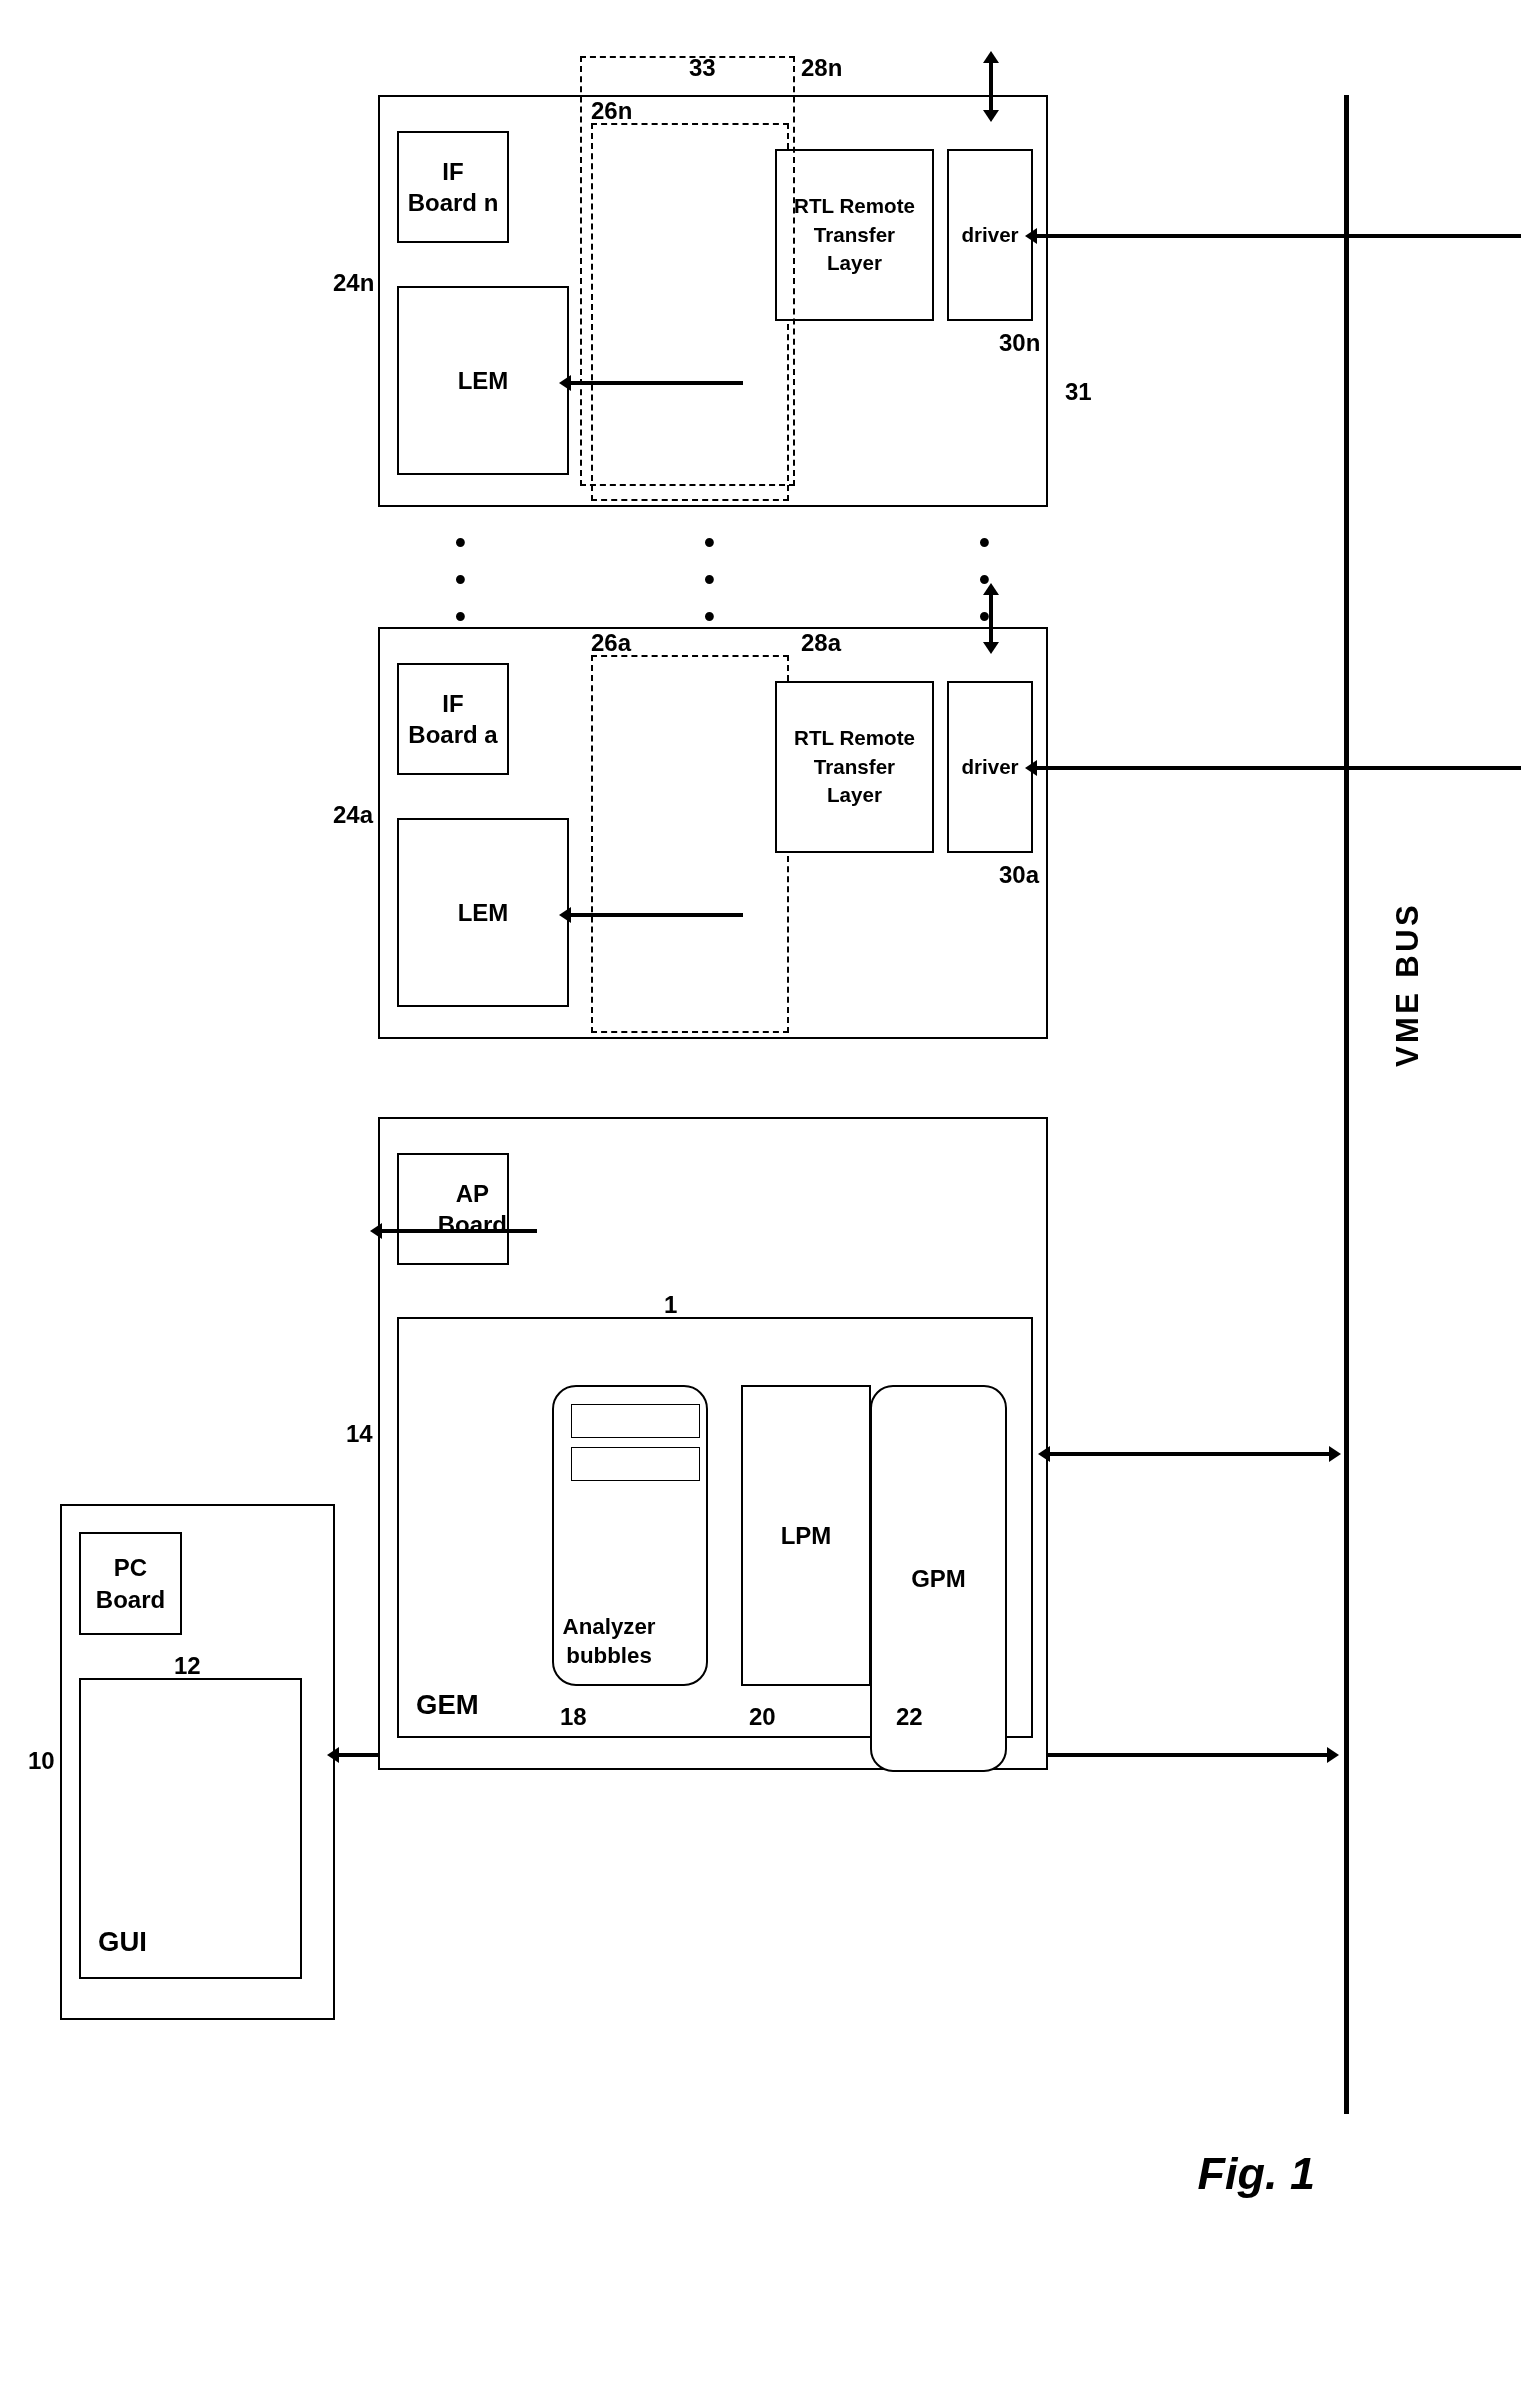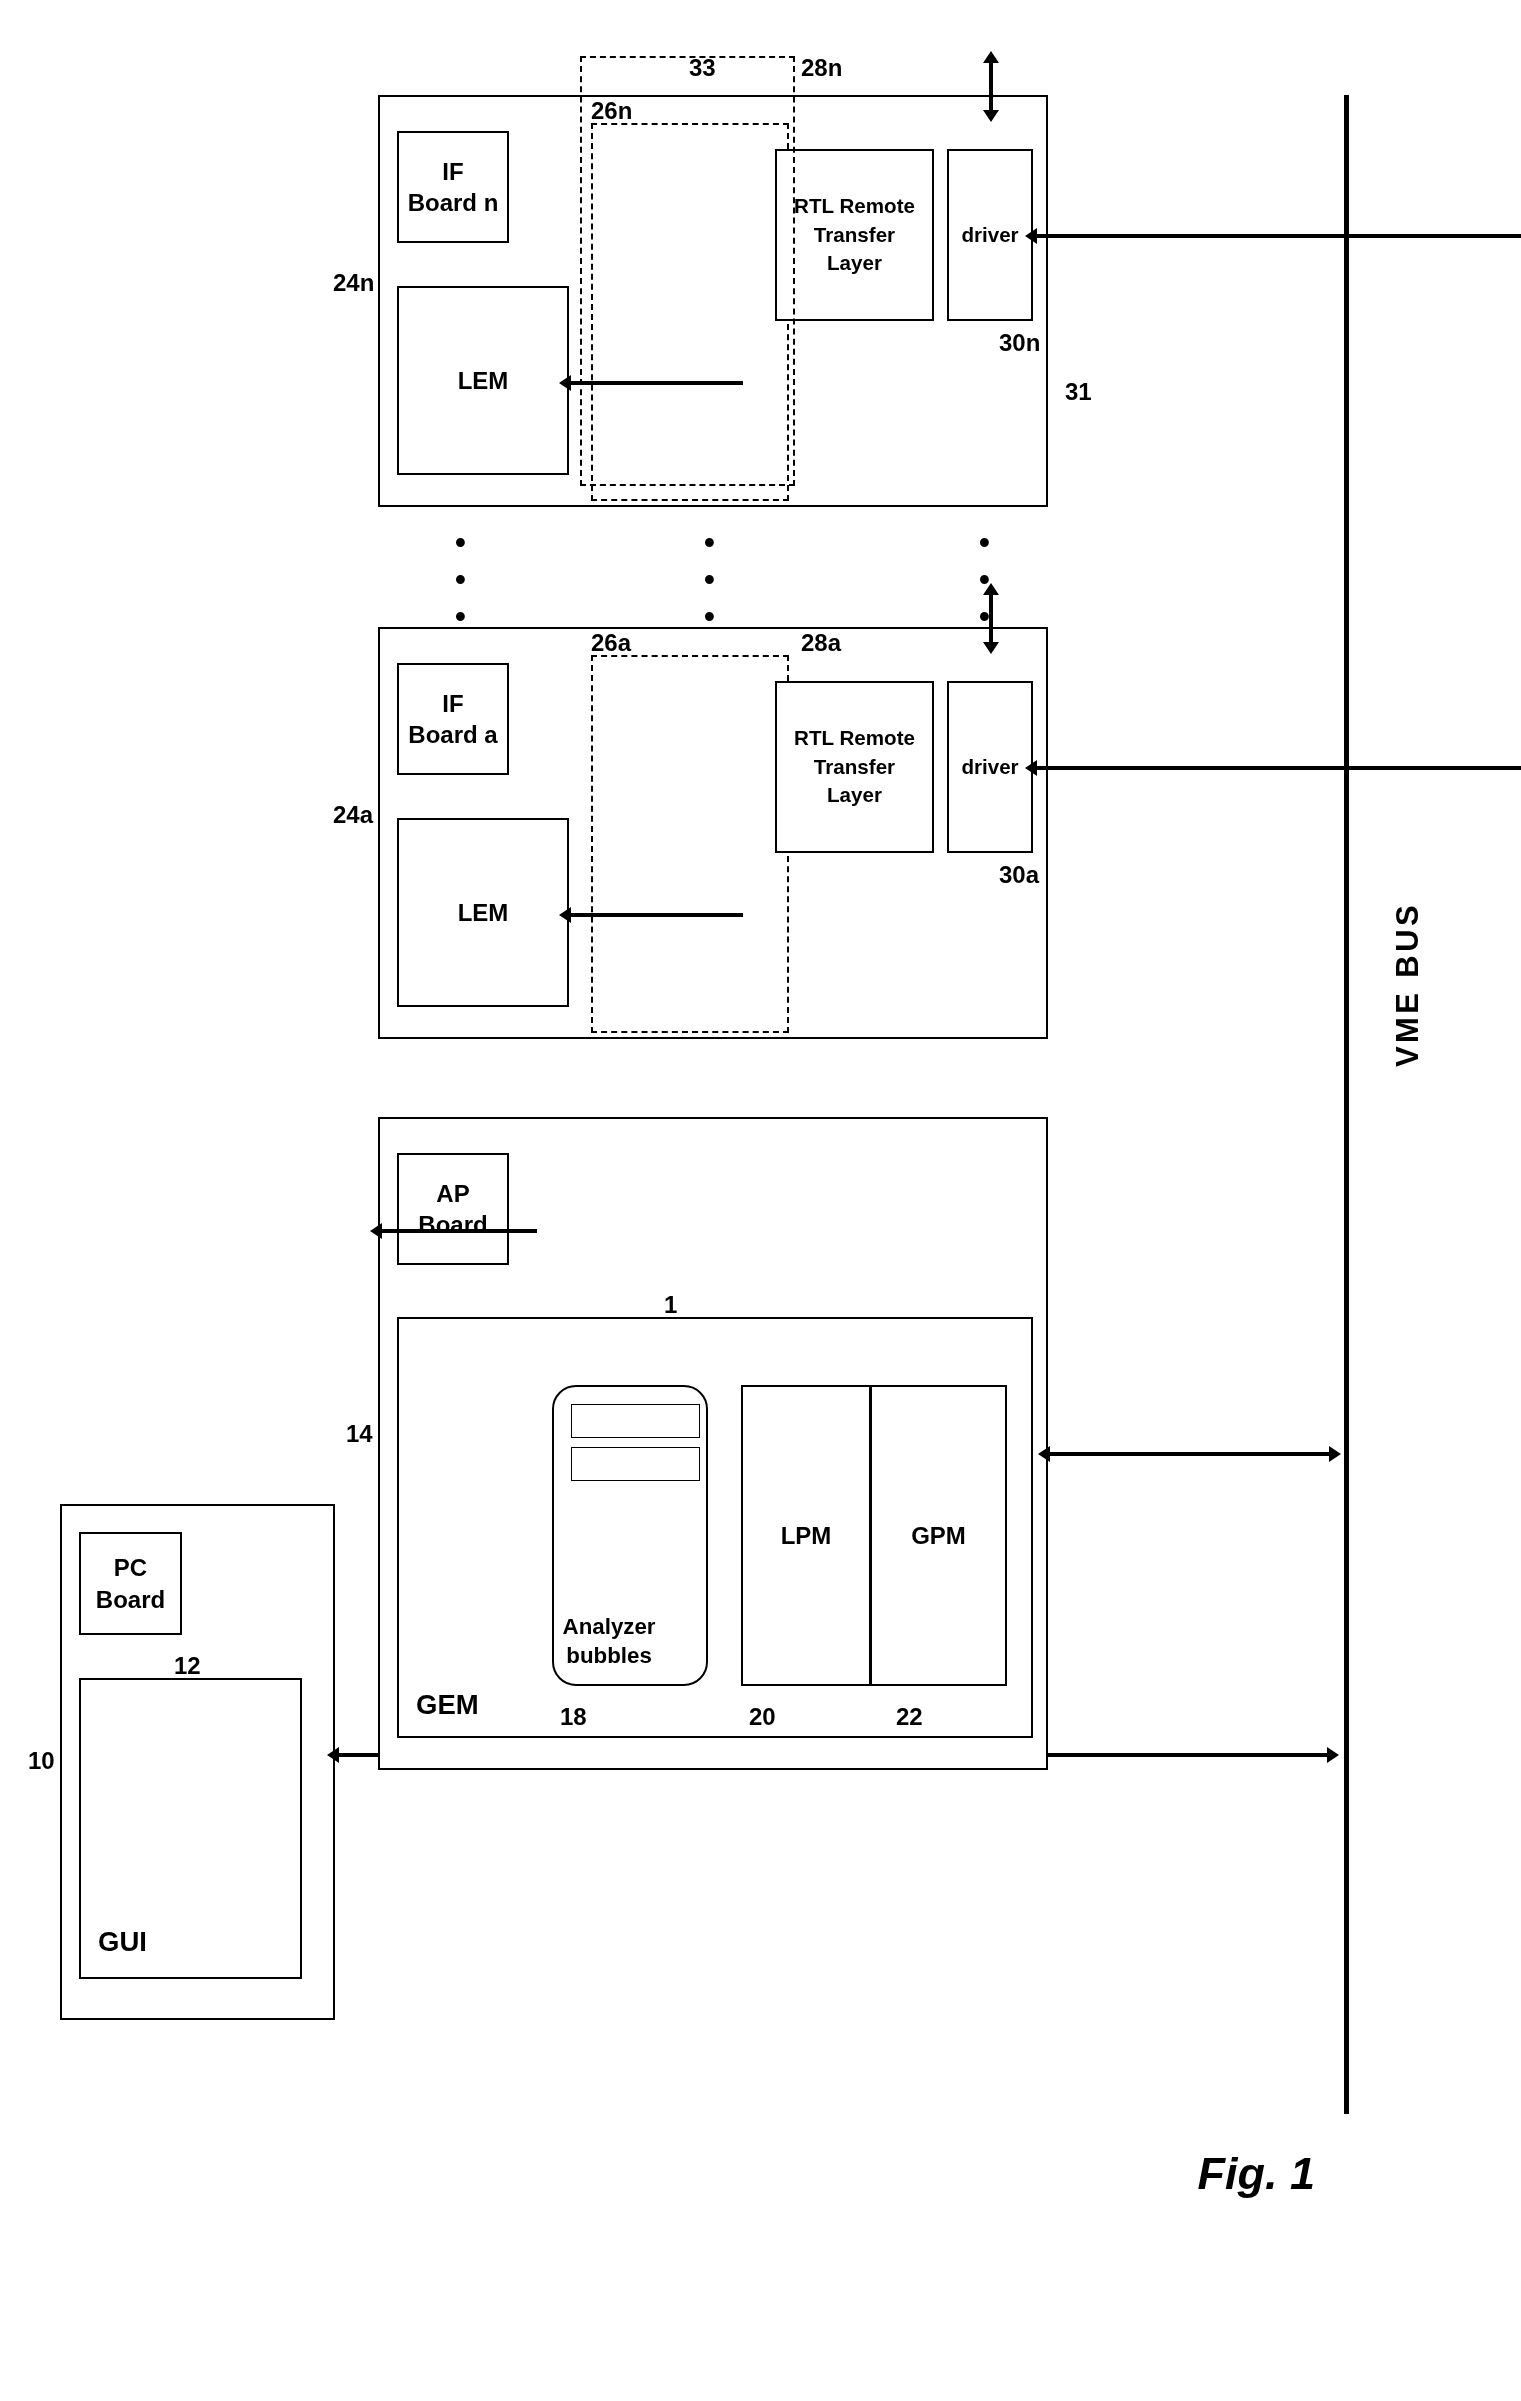--- a/index.html
+++ b/index.html
@@ -168,21 +168,21 @@
     </div>
     <span class="ref-label" style="left:112px; top:146px;">12</span>
   </div>
 
   <div class="arrow-line arrow-bidirectional" style="left:305px; top:1710px; width:988px; height:4.3px;"></div>
 
   <div class="board-container" style="left:344px; top:1074px; width:670px; height:653px;">
 
     <span class="ref-label" style="left:-34px; top:301px;">14</span>
 
-    <div class="inner-box" style="left:17px; top:34px; width:112px; height:112px;">
+    <div class="inner-box" style="left:17px; top:34px; width:112px; height:112px;justify-content:flex-end;">
       <span class="box-label" style="white-space:pre-line;">AP
 Board</span>
     </div>
 
     <div class="inner-box" style="left:17px; top:198px; width:636px; height:421px;">
       <span class="box-label" style="position:absolute; bottom:13px; left:17px; font-size:27.5px;">GEM</span>
 
     </div>
     <span class="ref-label" style="left:284px; top:172px;">1</span>
 
@@ -193,21 +193,21 @@
       <span class="box-label" style="position:absolute; bottom:13px; left:8.6px; font-size:22.3px; white-space:pre-line;">Analyzer
 bubbles</span>
     </div>
     <span class="ref-label" style="left:180px; top:584px;">18</span>
 
     <div class="inner-box" style="left:361px; top:266px; width:130px; height:301px;">
       <span class="box-label" style="font-size:24px;">LPM</span>
     </div>
     <span class="ref-label" style="left:369px; top:584px;">20</span>
 
-    <div class="inner-box" style="left:490px; top:266px; width:137px; height:301px;">
+    <div class="inner-box" style="left:490px; top:266px; width:137px; height:387px;border-radius:23px;">
       <span class="box-label" style="font-size:24px;">GPM</span>
     </div>
     <span class="ref-label" style="left:516px; top:584px;">22</span>
   </div>
 
   <div class="arrow-line arrow-bidirectional" style="left:1016px; top:1409px; width:279px; height:4.3px;"></div>
 
   <div class="arrow-line arrow-head-left" style="left:348px; top:1186px; width:155px; height:4.3px;"></div>
 
   <div class="board-container" style="left:344px; top:584px; width:670px; height:412px;">

